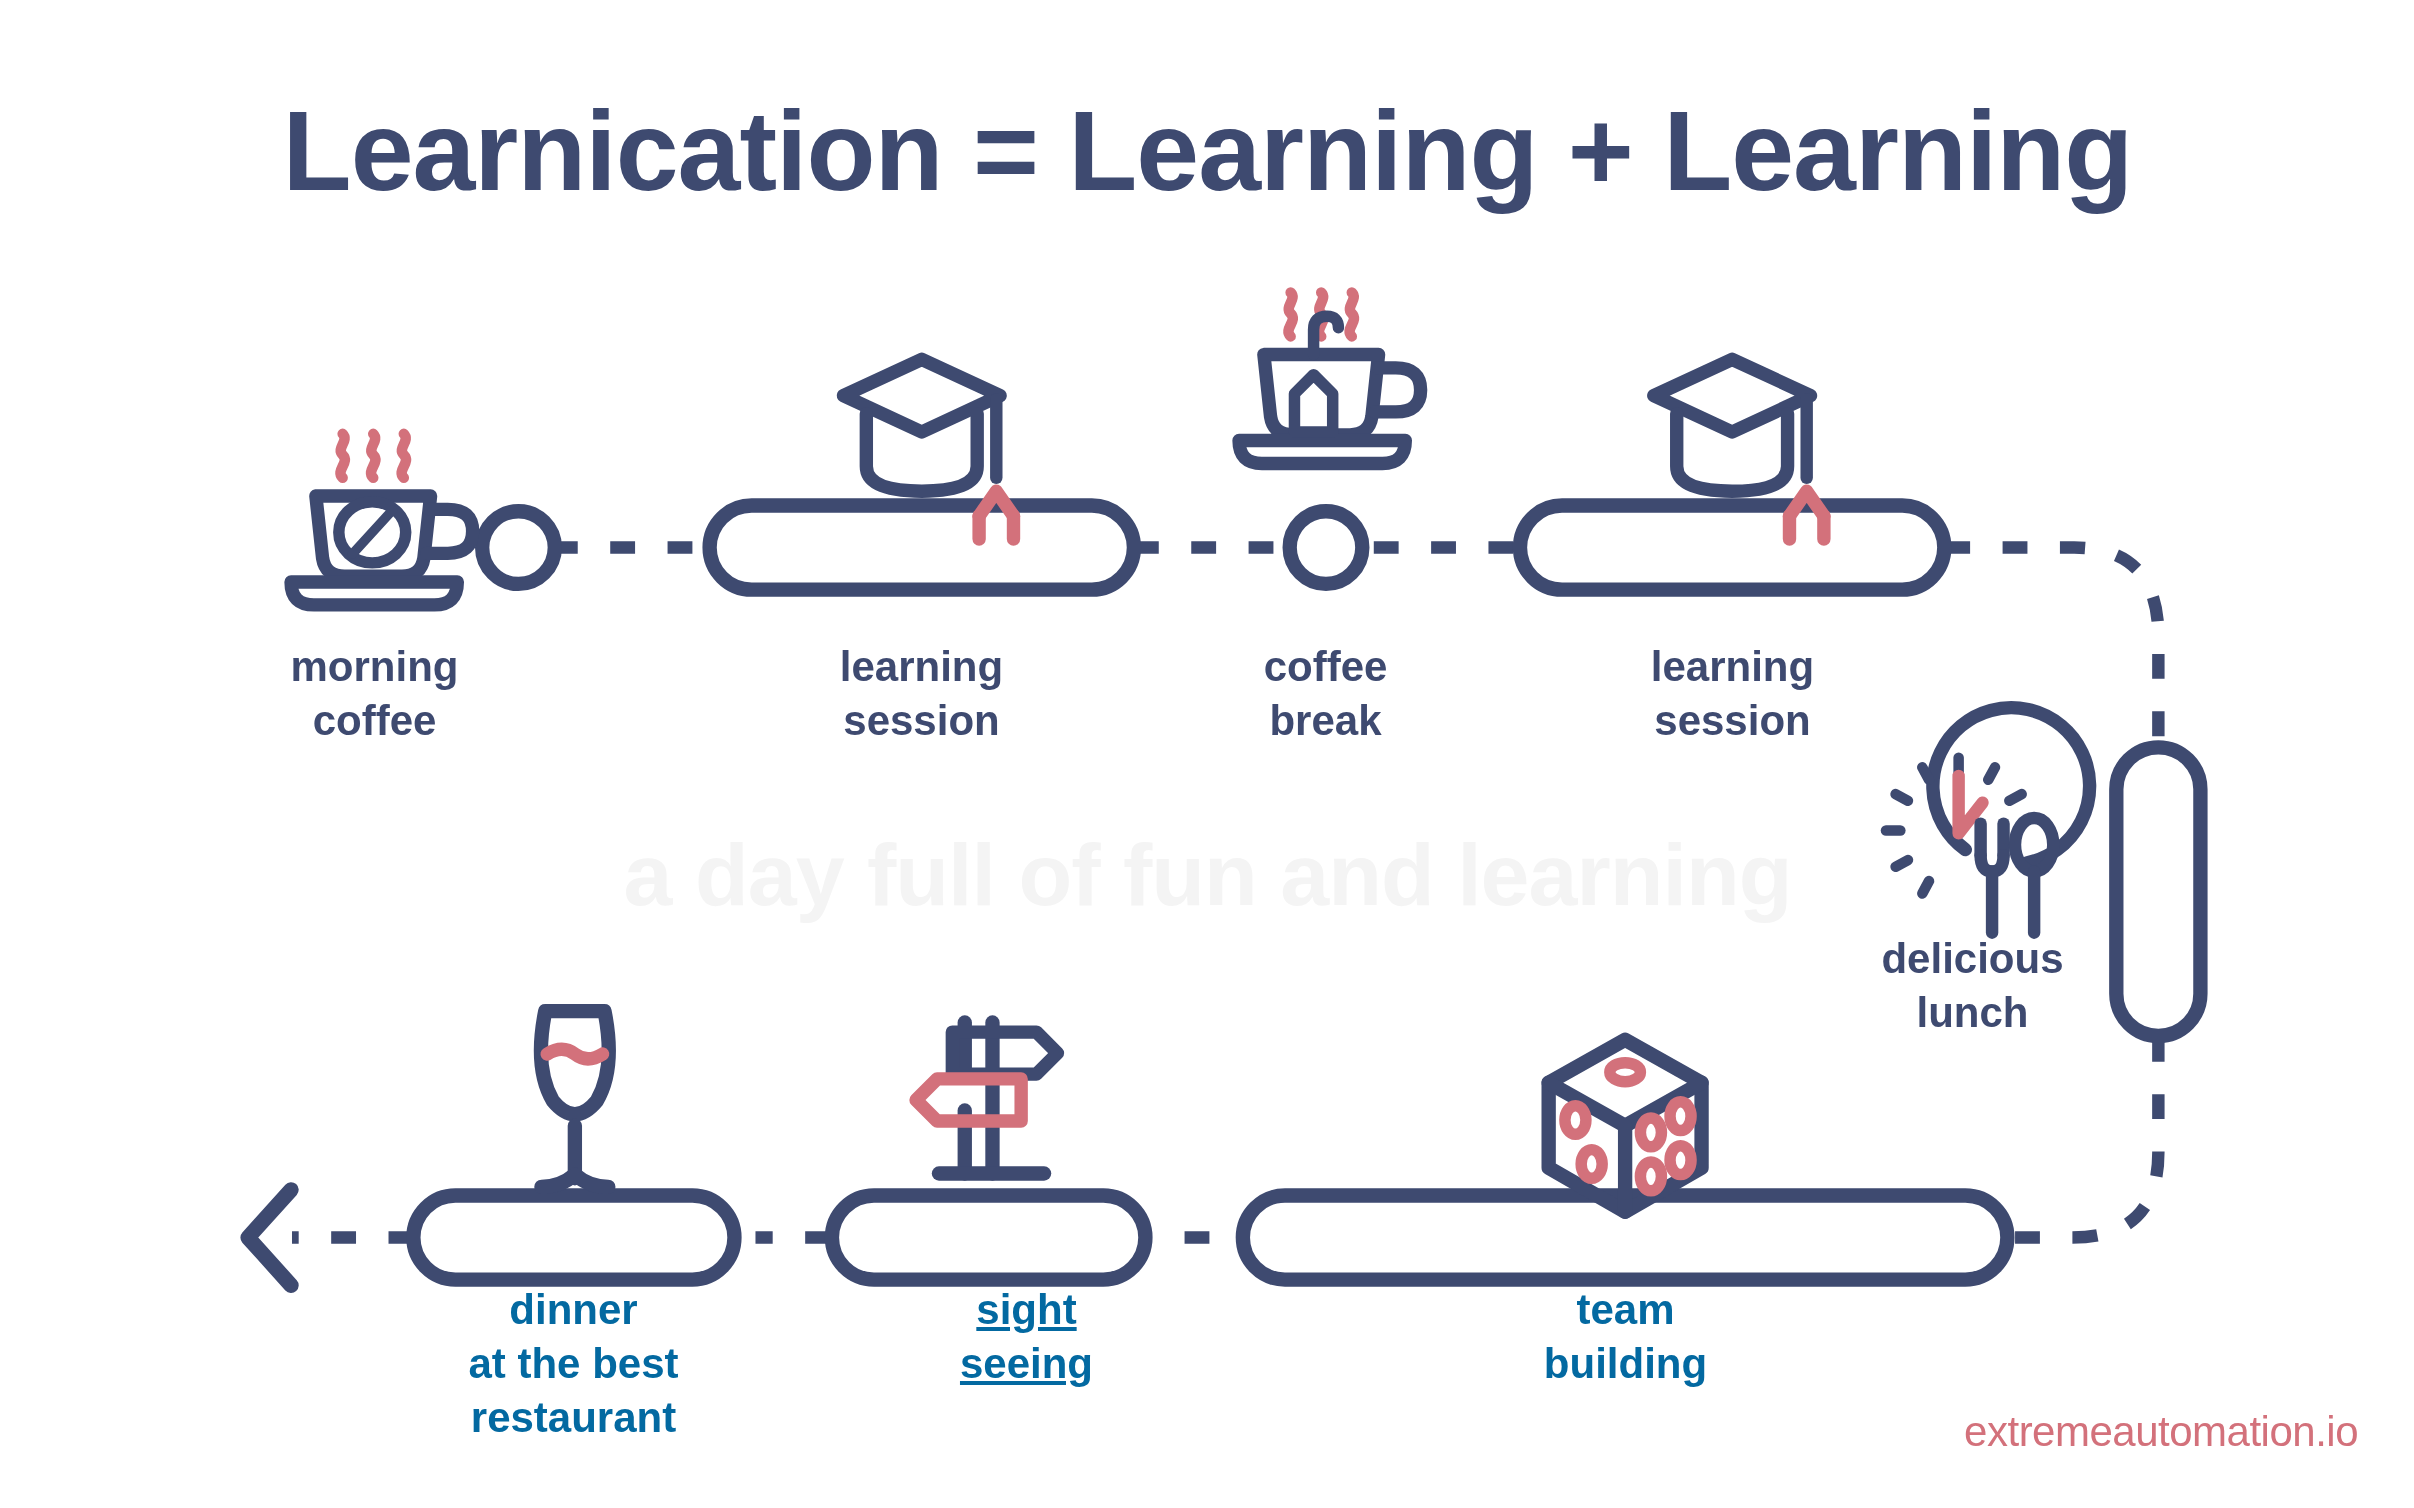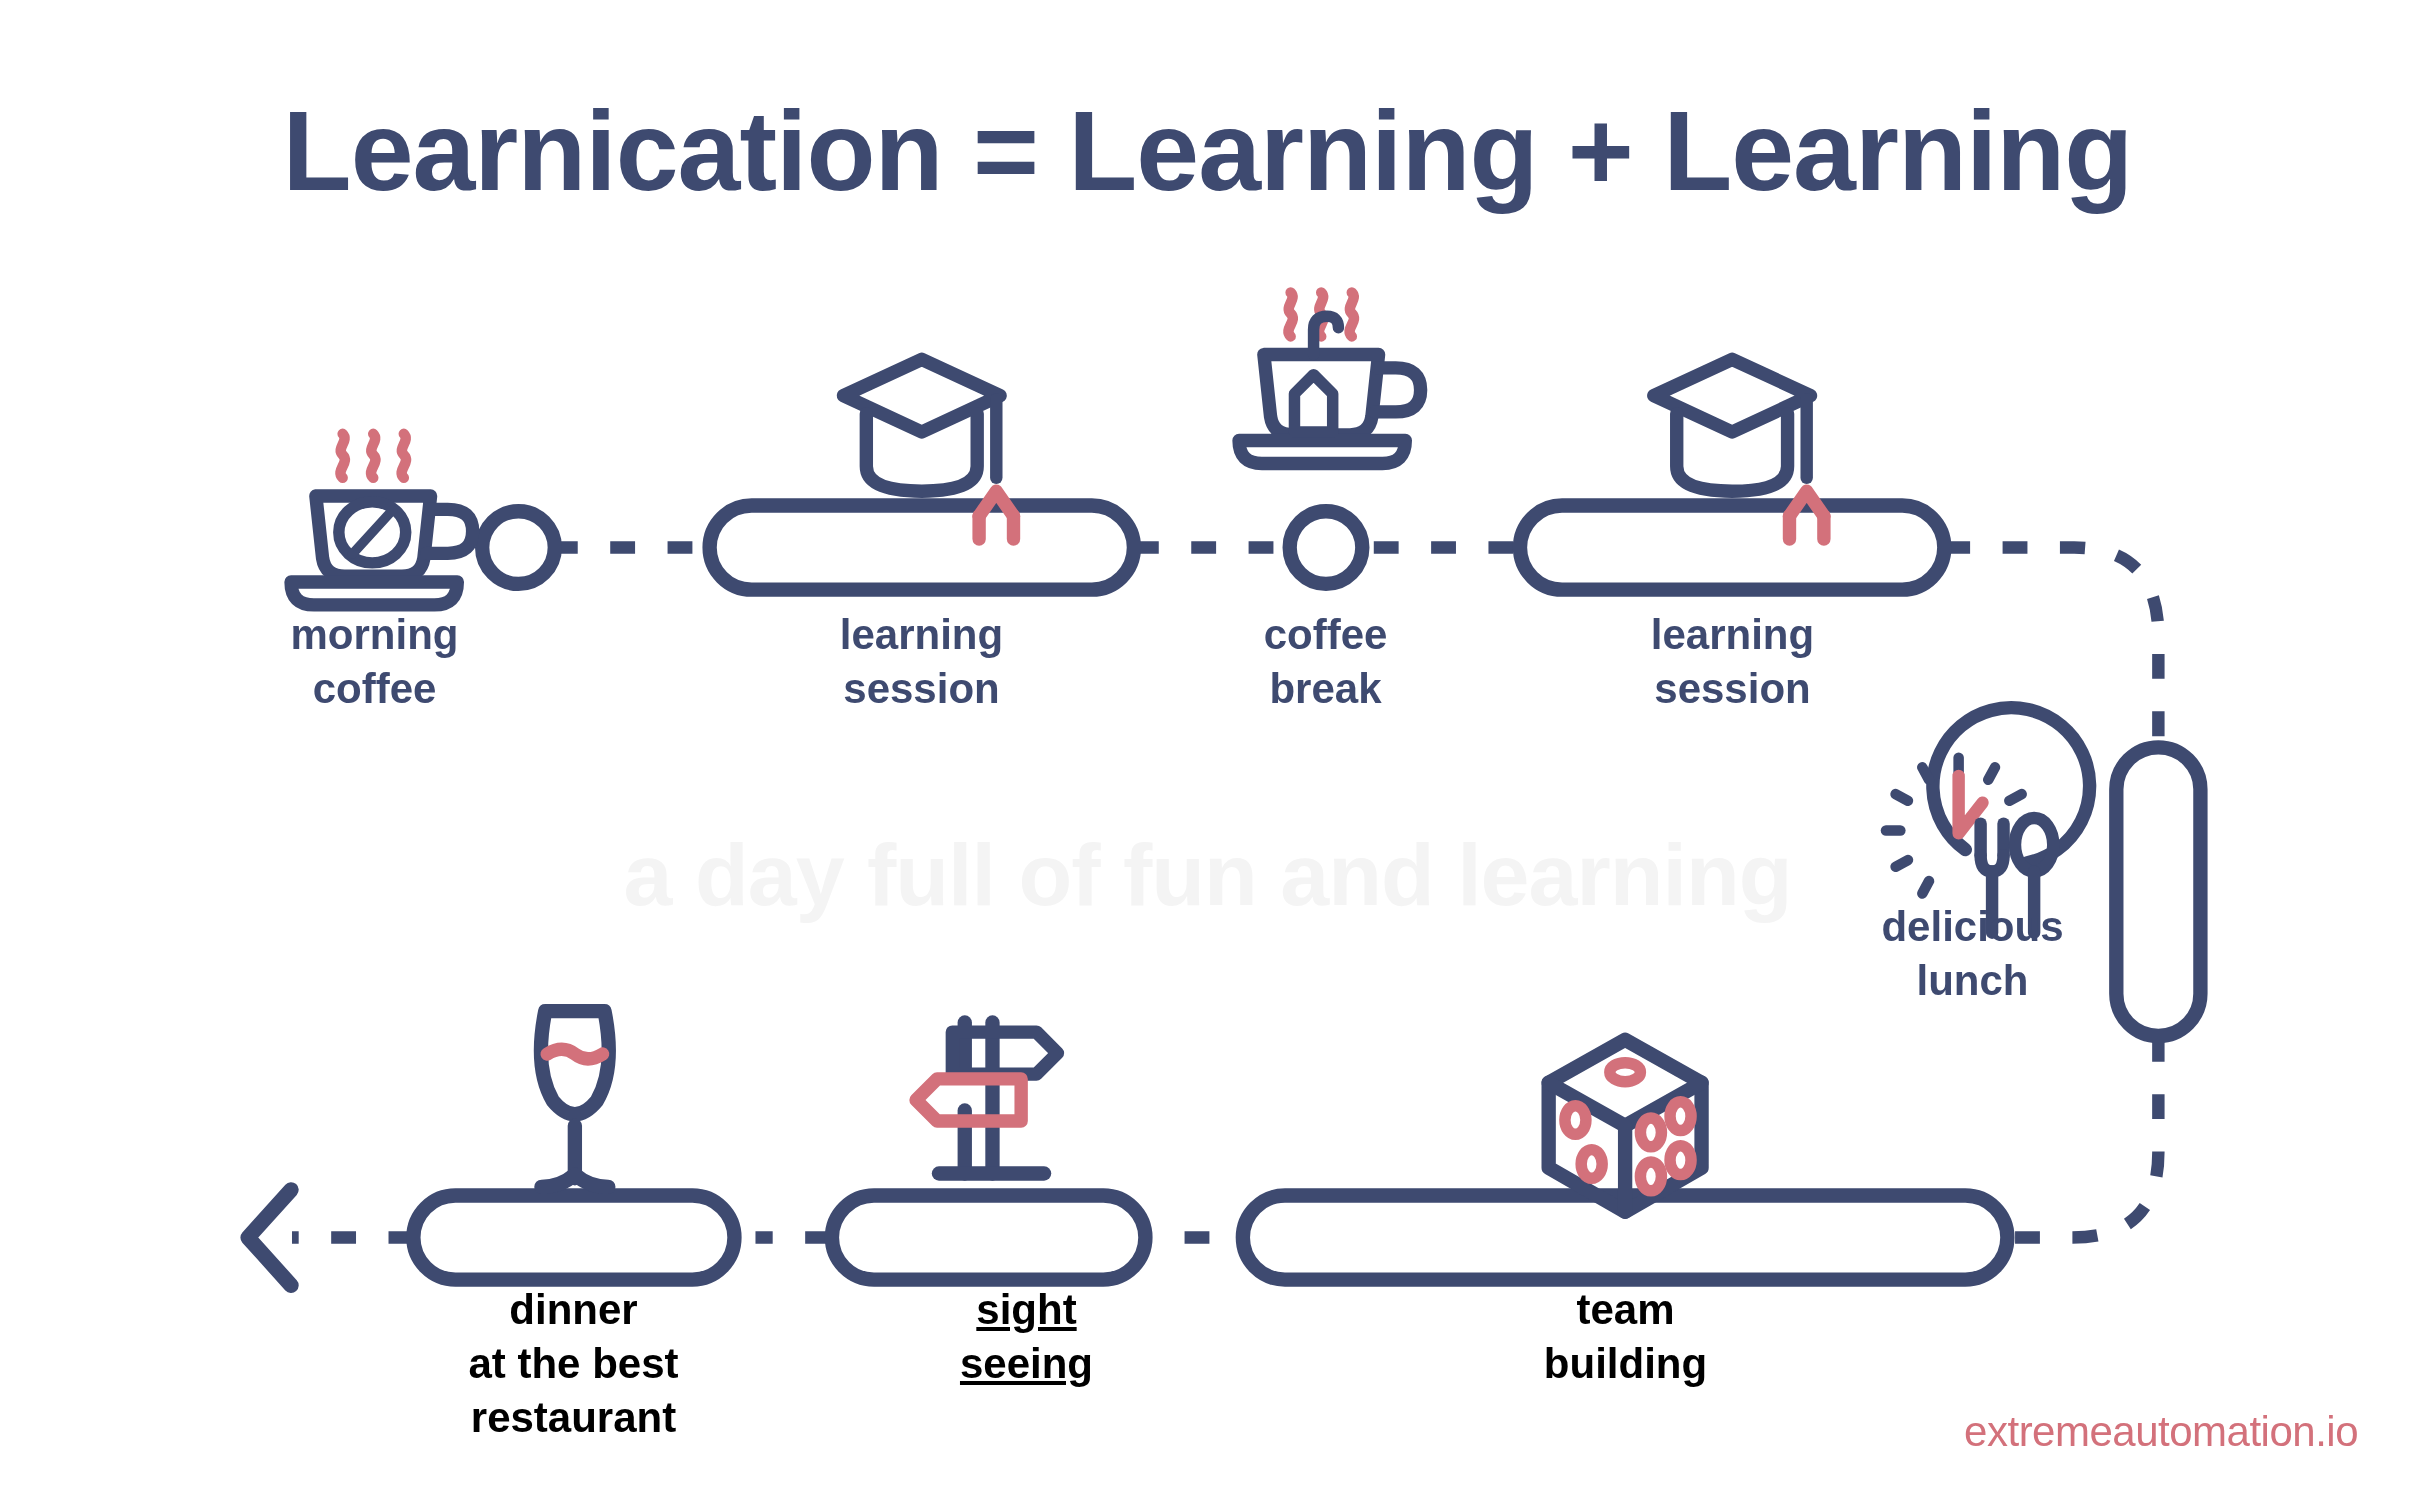--- a/index.html
+++ b/index.html
@@ -58,22 +58,22 @@
 
   
   .node-label {
     position: absolute;
     text-align: center;
     font-size: 42px;
     font-weight: bold;
     line-height: 1.28;
     white-space: pre-line;
   }
-  .label-navy { color: #3e4a70; }
-  .label-red  { color: #000000; }
+  .label-navy { color: #3e4a70; margin-top: 32px; }
+  .label-red  { color: #0369a1; }
 
   
   #site {
     position: absolute;
     right: 57px;
     top: 1408px;
     font-size: 42px;
     font-weight: normal;
     color: #d3717b;
     letter-spacing: -0.5px;

